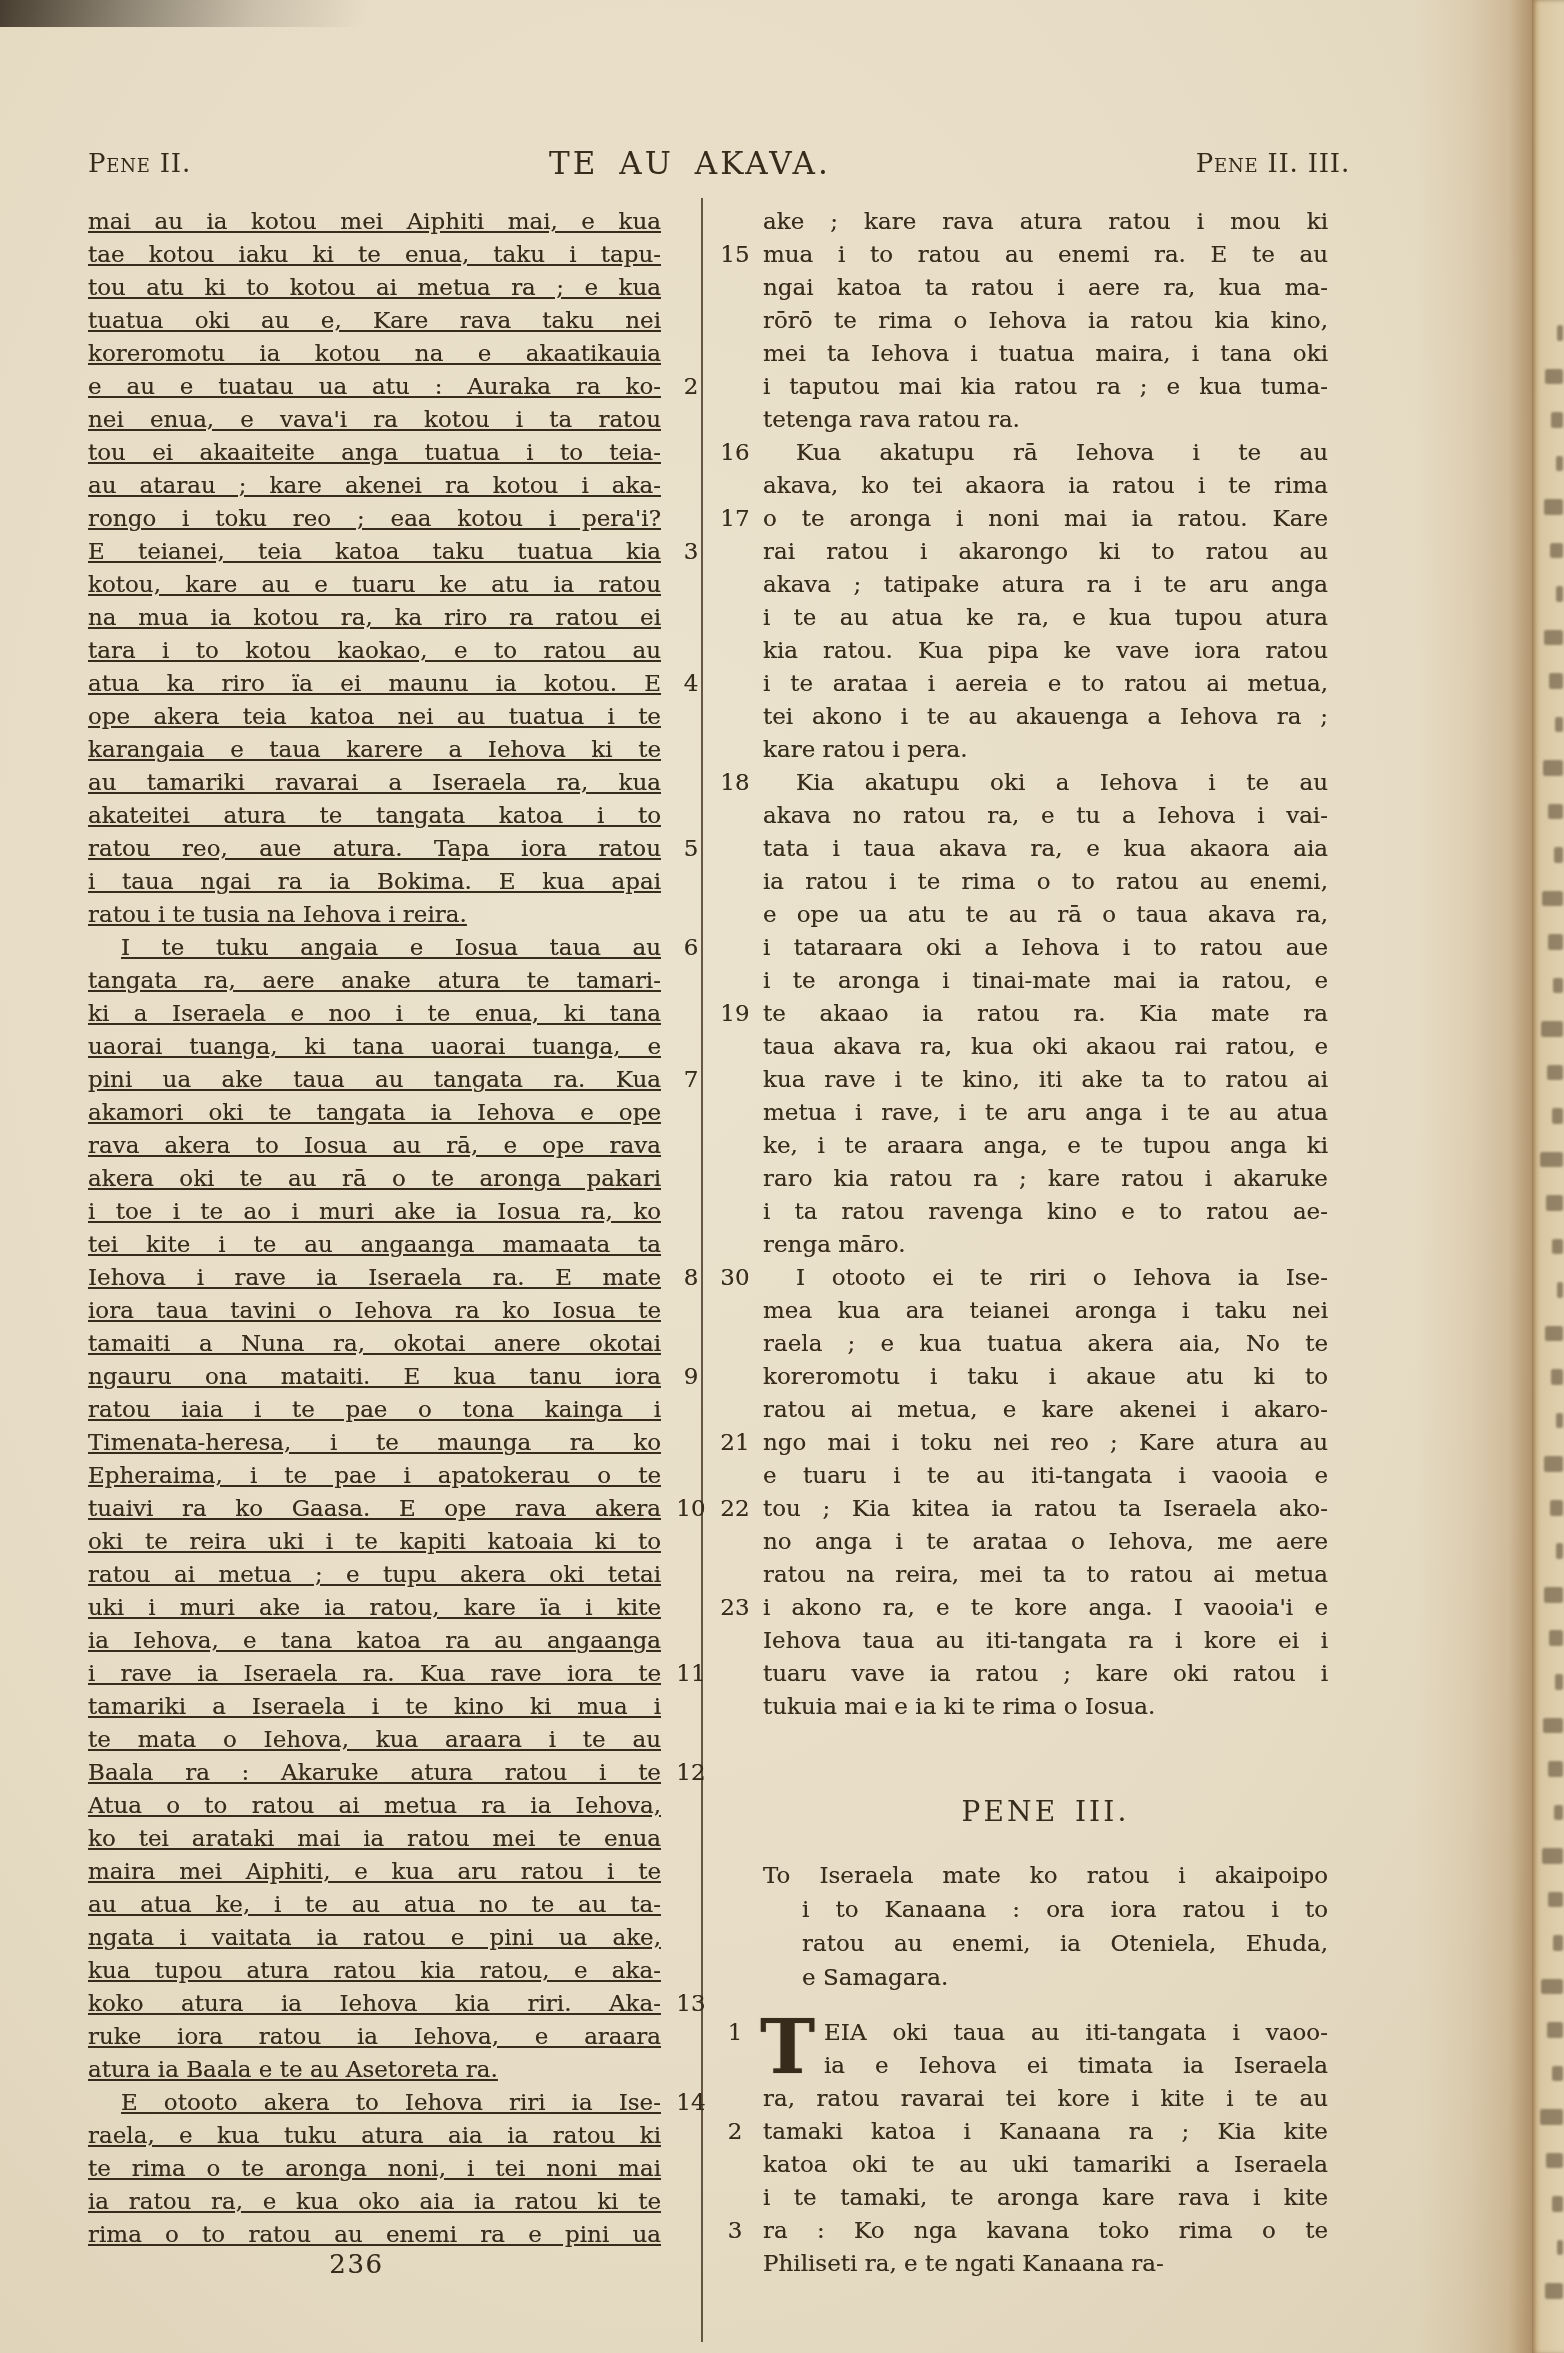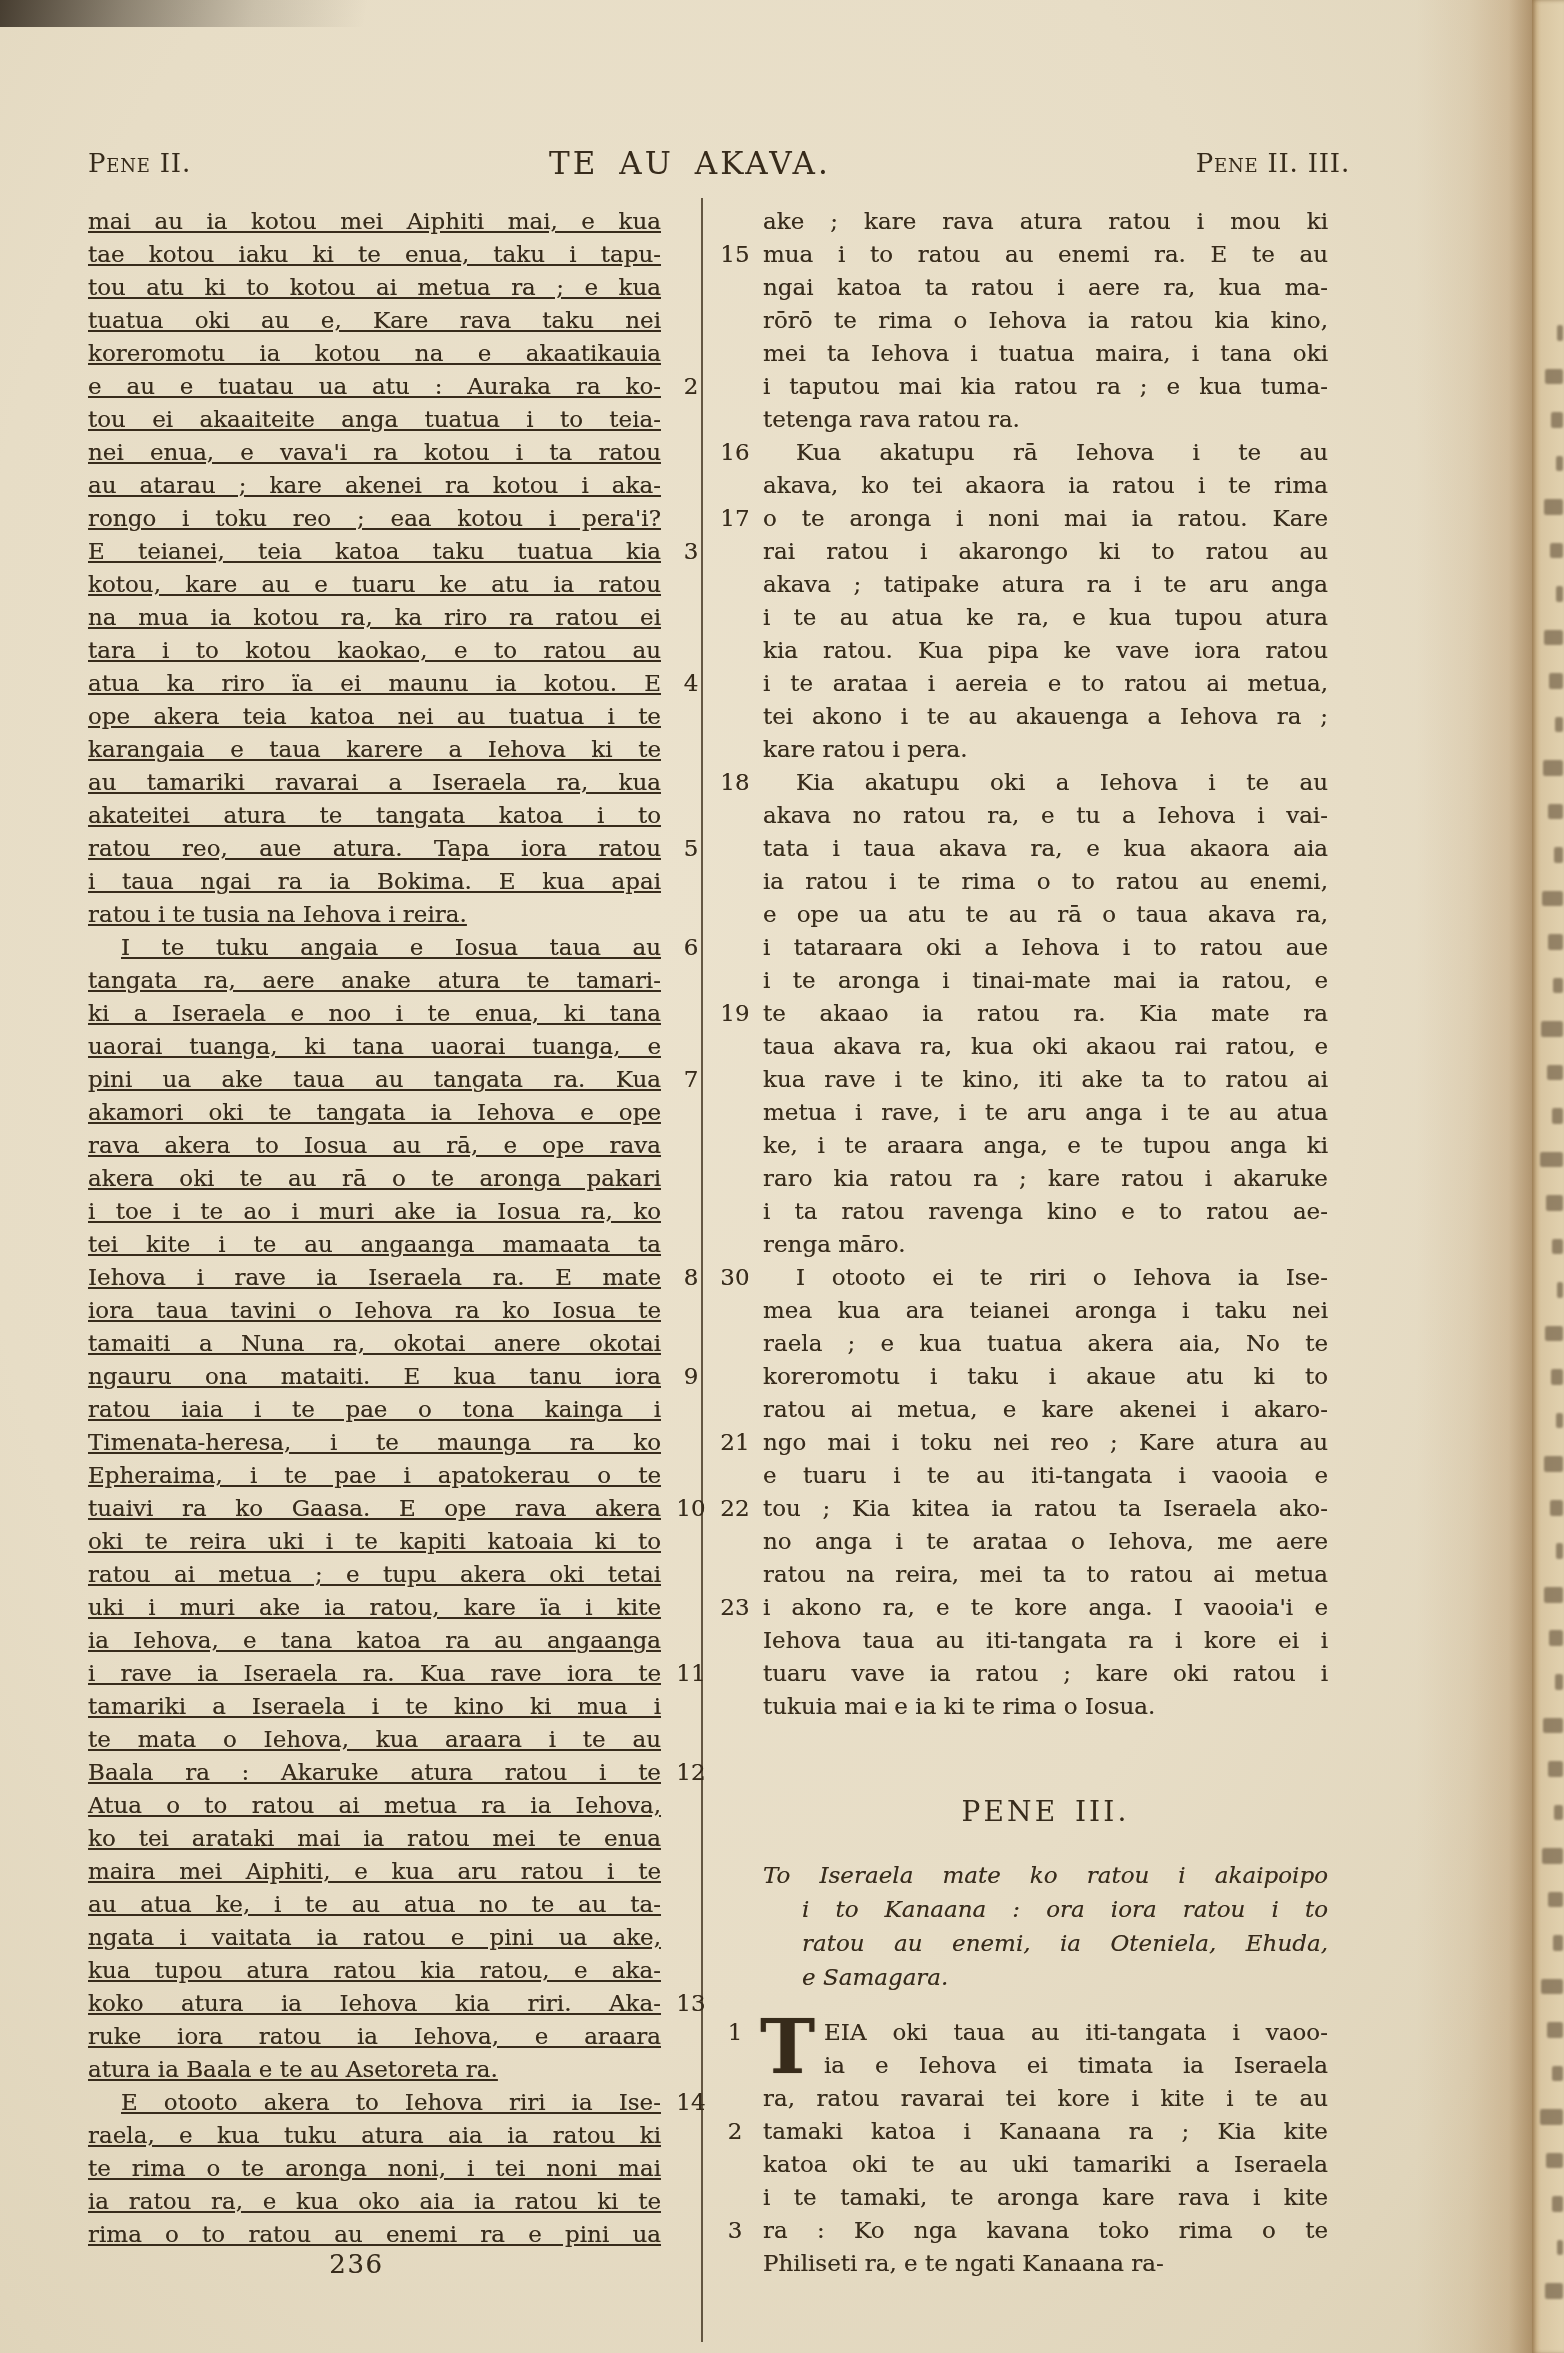--- a/index.html
+++ b/index.html
@@ -71,21 +71,21 @@
   }
   .vnum.right{right:-52px;}
   .vnum.left{left:-50px;}
 
   
   .chapter-heading{
     margin-top:69px;height:39px;line-height:39px;font-size:28px;
     text-align:center;text-align-last:center;letter-spacing:3.1px;word-spacing:4.7px;
   }
   .chapter-summary{margin-top:27px;}
-  .chapter-summary .line{font-style:italic;height:34px;line-height:34px;}
+  .chapter-summary .line{height:34px;line-height:34px;}
   .chapter-summary .line.cont{padding-left:39px;}
   .chapter-verse{position:relative;margin-top:22px;}
   .dropcap{
     position:absolute;left:-3.1px;top:-3.1px;font-size:74px;line-height:69px;
     font-weight:bold;text-shadow:0 0 0.8px rgba(55,43,27,.7);
   }
 
   .page-number{
     position:absolute;top:2247px;left:78px;width:557px;height:34px;line-height:34px;
     text-align:center;font-size:26px;letter-spacing:1.6px;
@@ -154,22 +154,22 @@
 
 <div class="column-rule"></div>
 
 <div class="col" id="left-col">
     <div class="line"><span>mai au ia kotou mei Aiphiti mai, e kua</span></div>
     <div class="line"><span>tae kotou iaku ki te enua, taku i tapu-</span></div>
     <div class="line"><span>tou atu ki to kotou ai metua ra ; e kua</span></div>
     <div class="line"><span>tuatua oki au e, Kare rava taku nei</span></div>
     <div class="line"><span>koreromotu ia kotou na e akaatikauia</span></div>
     <div class="line"><span class="vnum right">2</span><span>e au e tuatau ua atu : Auraka ra ko-</span></div>
+    <div class="line"><span>nei enua, e vava'i ra kotou i ta ratou</span></div>
     <div class="line"><span>tou ei akaaiteite anga tuatua i to teia-</span></div>
-    <div class="line"><span>nei enua, e vava'i ra kotou i ta ratou</span></div>
     <div class="line"><span>au atarau ; kare akenei ra kotou i aka-</span></div>
     <div class="line"><span>rongo i toku reo ; eaa kotou i pera'i?</span></div>
     <div class="line"><span class="vnum right">3</span><span>E teianei, teia katoa taku tuatua kia</span></div>
     <div class="line"><span>kotou, kare au e tuaru ke atu ia ratou</span></div>
     <div class="line"><span>na mua ia kotou ra, ka riro ra ratou ei</span></div>
     <div class="line"><span>tara i to kotou kaokao, e to ratou au</span></div>
     <div class="line"><span class="vnum right">4</span><span>atua ka riro ïa ei maunu ia kotou.  E</span></div>
     <div class="line"><span>ope akera teia katoa nei au tuatua i te</span></div>
     <div class="line"><span>karangaia e taua karere a Iehova ki te</span></div>
     <div class="line"><span>au tamariki ravarai a Iseraela ra, kua</span></div>

